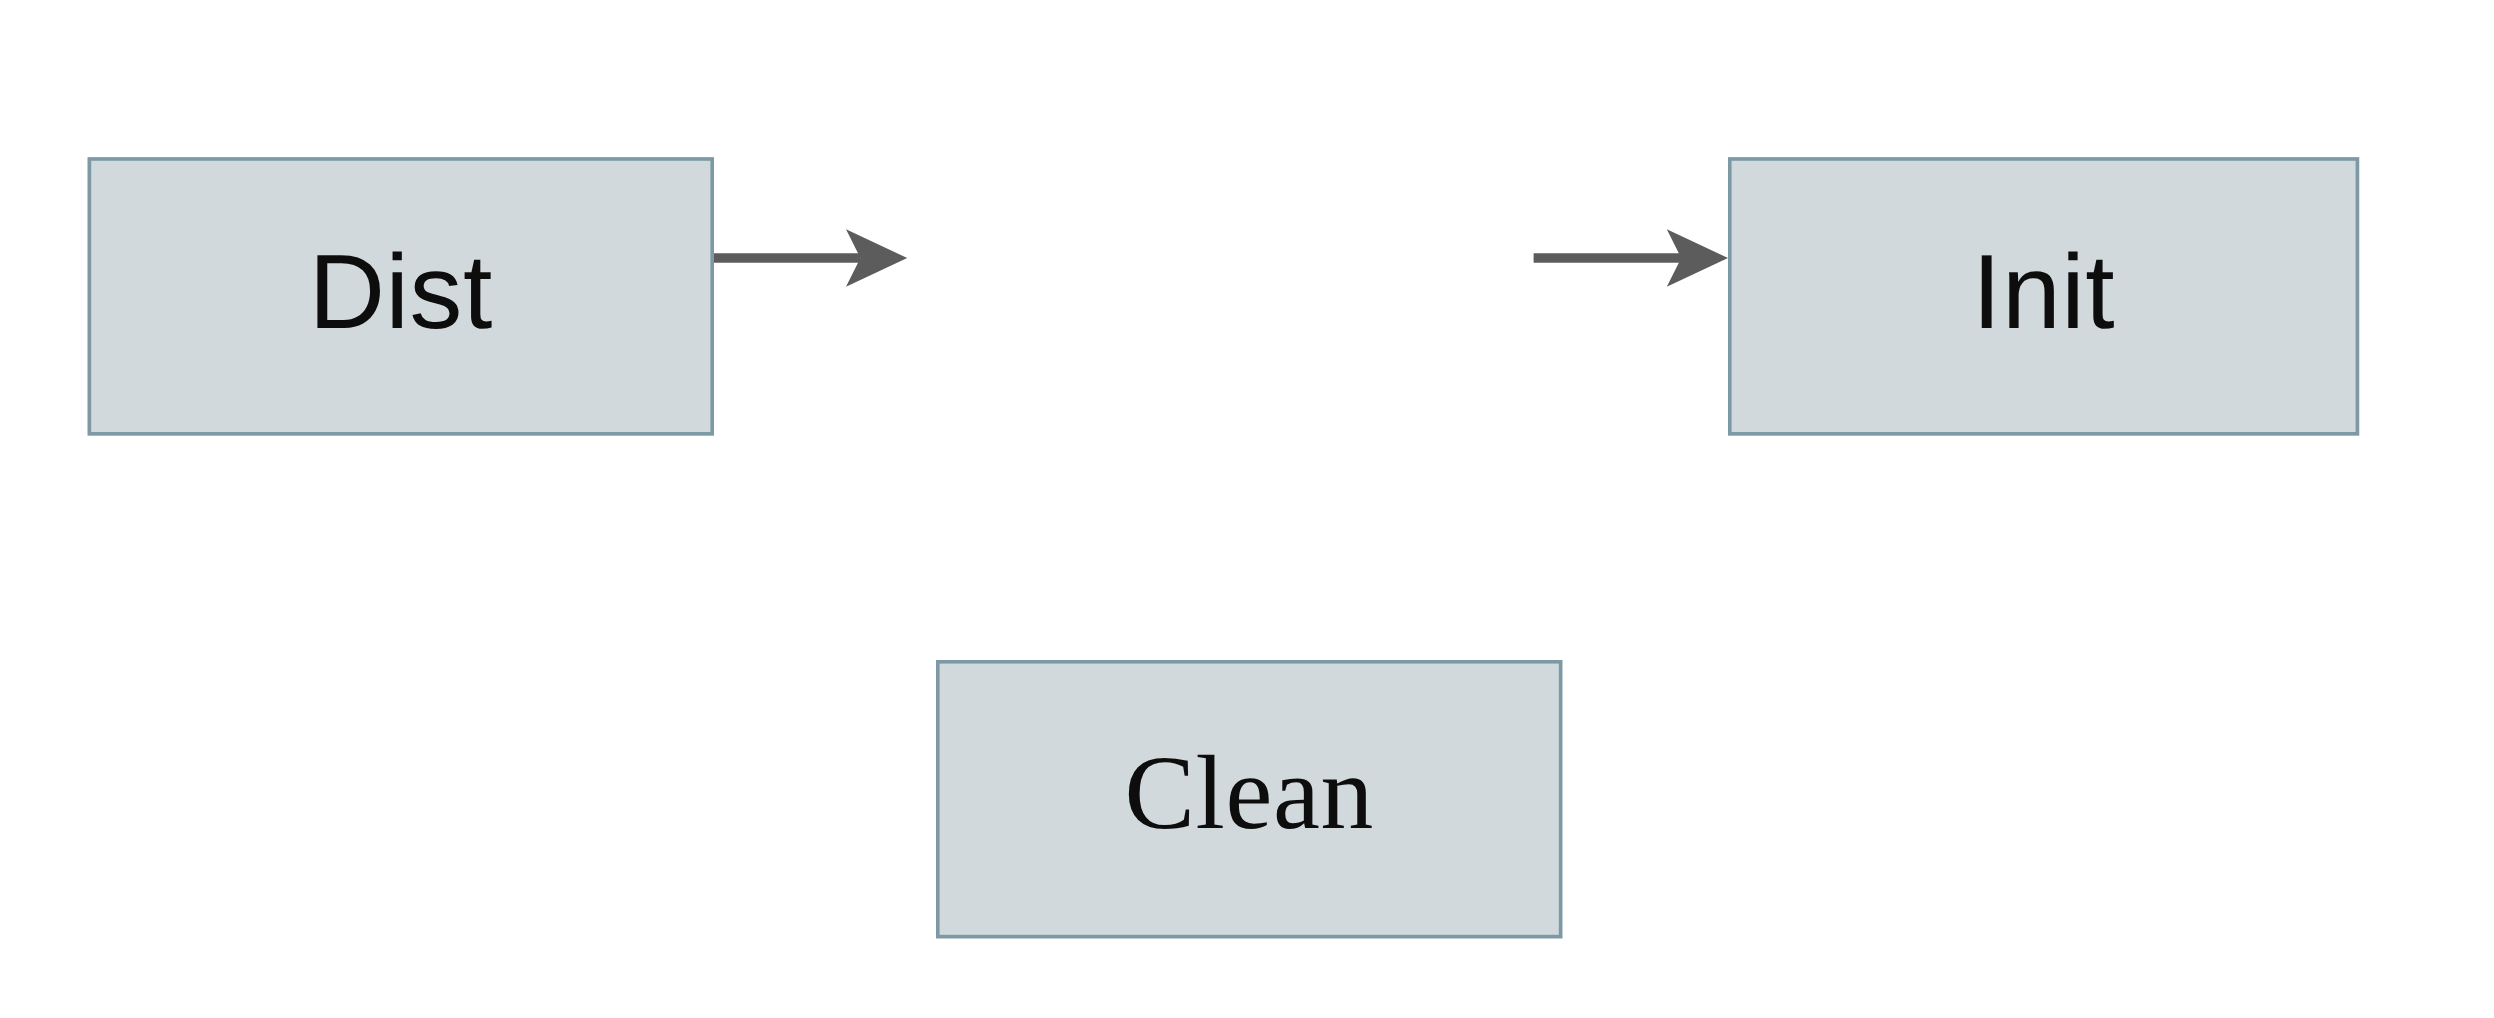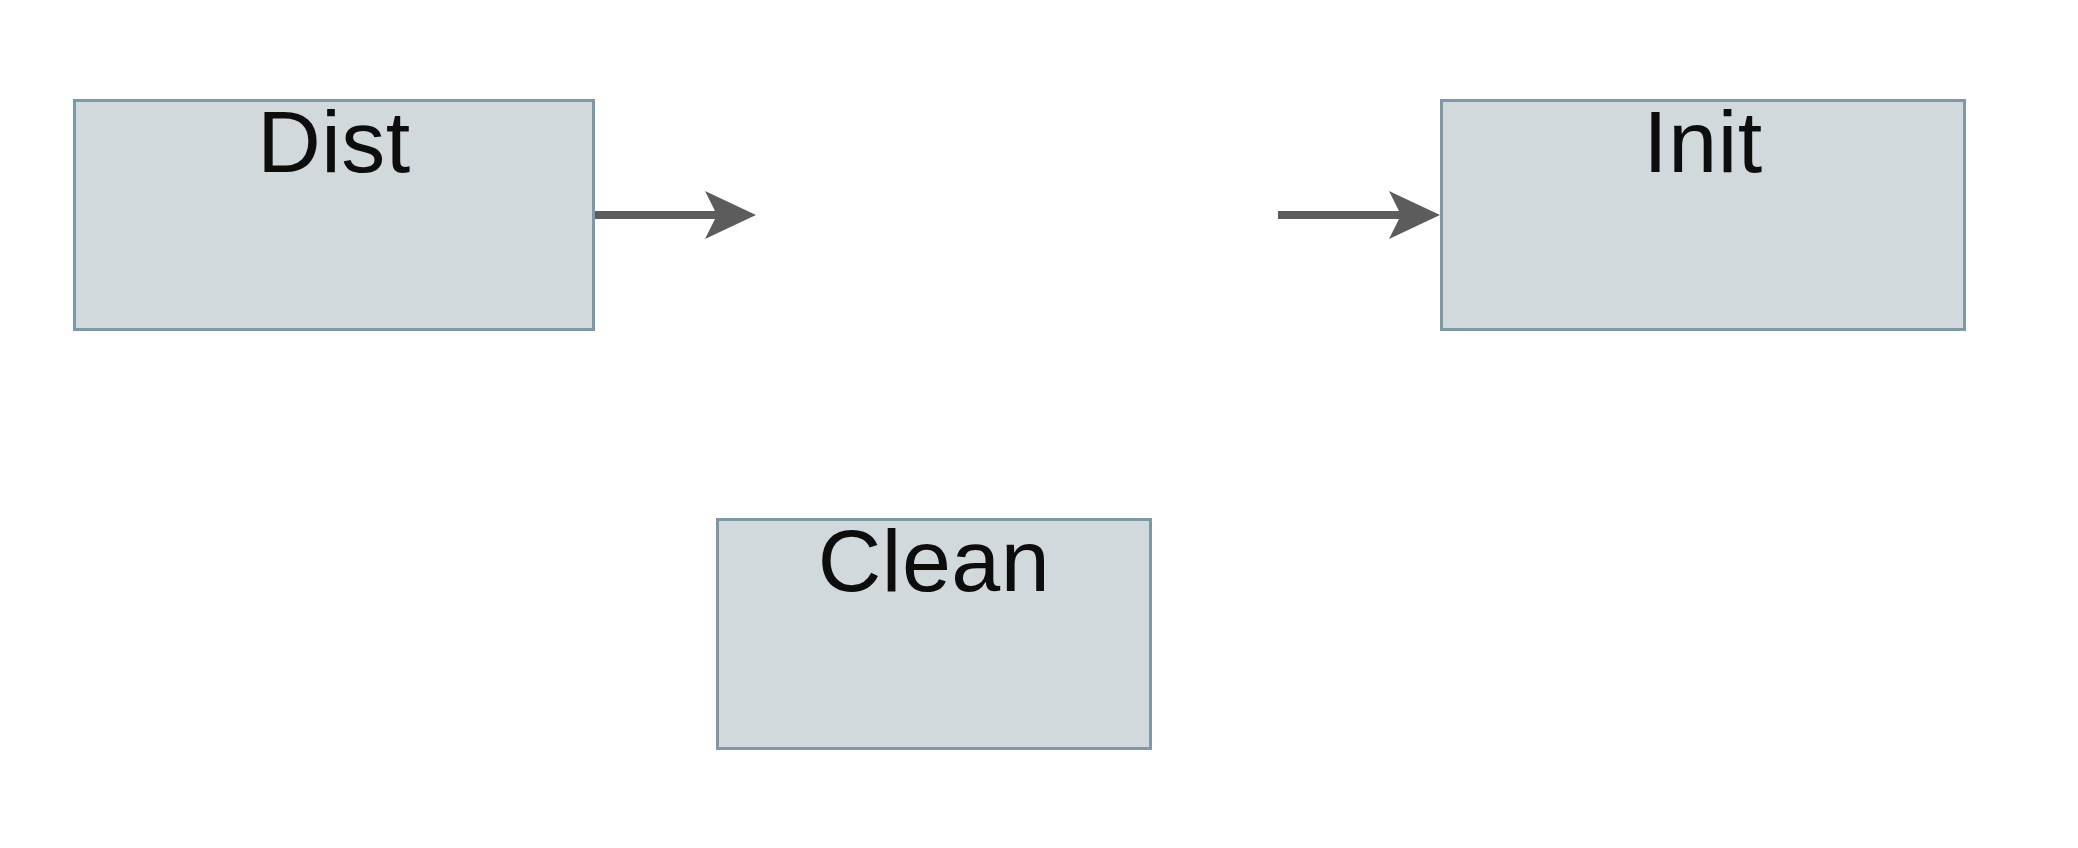--- a/index.html
+++ b/index.html
@@ -33,40 +33,42 @@
     stroke-width: 8;
   }
   .edge-head {
     fill: var(--arrow-color, #5c5c5c);
   }
 
   
   .node {
     position: absolute;
     display: flex;
+    align-items: center;
     justify-content: center;
     box-sizing: border-box;
     background: var(--node-fill, #d2d9dc);
     border: 3px solid var(--node-border, #7d99a6);
+    margin-top: 32px;
   }
   .node-label {
     font-size: 88px;
     font-weight: 400;
     line-height: 1;
     color: var(--label-color, #0d0d0d);
     letter-spacing: 0.5px;
     white-space: nowrap;
     
     transform: translateY(-4px);
   }
 
   .node-dist    { left: 73px;   top: 99px;  width: 522px; height: 232px; }
   .node-compile { left: 756px;  top: 99px;  width: 522px; height: 232px; }
   .node-init    { left: 1440px; top: 99px;  width: 526px; height: 232px; }
-  .node-clean   { left: 716px;  top: 518px; width: 436px; height: 232px; }
+  .node-clean   { left: 780px;  top: 518px; width: 522px; height: 232px; font-family: Liberation Serif, serif; }
 </style>
 </head>
 <body>
 
 <div class="canvas">
 
   <svg class="edges-layer" viewBox="0 0 2078 848">
 
     <g>
       <line class="edge-line" x1="595" y1="215" x2="717" y2="215"></line>

